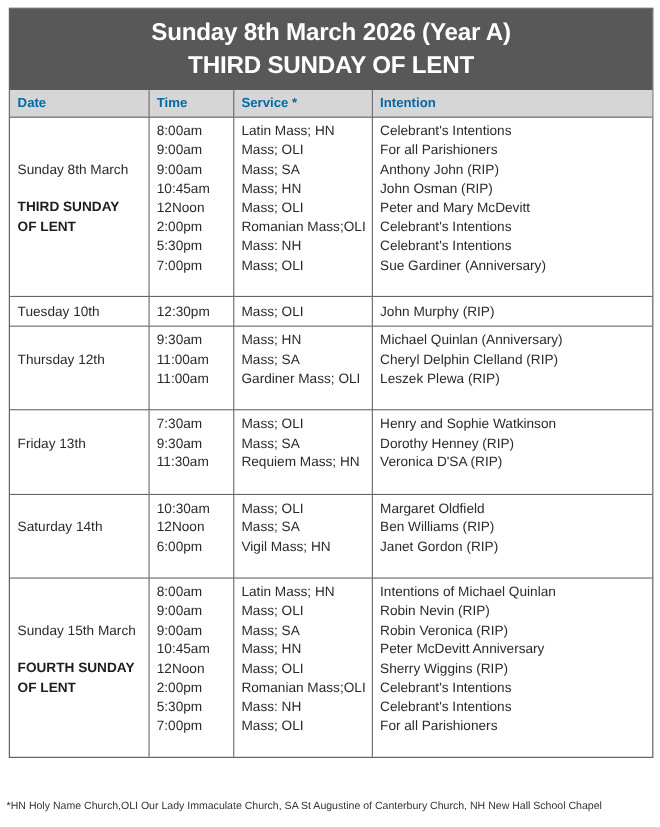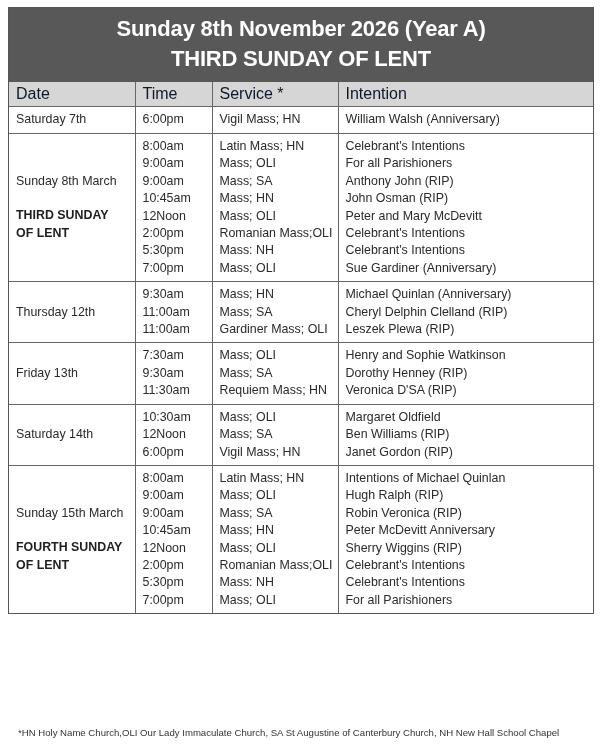--- a/index.html
+++ b/index.html
@@ -21,73 +21,58 @@
     table { border-collapse: collapse; width: 100%; table-layout: fixed; }
     th, td {
       border: 1px solid #666; text-align: left; vertical-align: middle;
       font-size: 12.4px; line-height: 17.4px; padding: 0 7px;
     }
     tr:first-child th { border-top: none; }
     th:first-child, td:first-child { border-left: none; }
     th:last-child, td:last-child { border-right: none; }
     tr:last-child td { border-bottom: none; }
     th {
-      background: #d6d6d6; font-weight: normal; height: 24px; color: #0f172a;
-      font-size: 16px;
-    }
-    td.multi { padding-top: 4px; padding-bottom: 4px; }
+      background: #d6d6d6; font-weight: bold; height: 24px; color: #0369a1;
+      font-size: 12px;
+    }
+    td.multi { padding-top: 4px; padding-bottom: 19px; }
     td.single { height: 26px; }
     .date-main { display: block; }
     .date-sub { display: block; font-weight: bold; margin-top: 17px; color: #1e1e1e; }
     .line { display: block; white-space: nowrap; }
     .footer {
       position: absolute; left: 6px; top: 727px; font-size: 9.6px; color: #333;
       white-space: nowrap;
-      margin-left: 12px;
     }
   </style>
 </head>
 <body>
 
 <div class="sheet">
   <div class="title-block">
-    <div class="title-line1">Sunday 8th November 2026 (Year A)</div>
+    <div class="title-line1">Sunday 8th March 2026 (Year A)</div>
     <div class="title-line2">THIRD SUNDAY OF LENT</div>
   </div>
   <table>
     <colgroup>
       <col style="width:126px">
       <col style="width:77px">
       <col style="width:126px">
       <col>
     </colgroup>
     <thead>
       <tr>
         <th>Date</th>
         <th>Time</th>
         <th>Service *</th>
         <th>Intention</th>
       </tr>
     </thead>
     <tbody id="schedule-body">
         <tr>
-          <td class="single">
-            <span class="date-main">Saturday 7th</span>
-          </td>
-          <td class="single">
-            <span class="line">6:00pm</span>
-          </td>
-          <td class="single">
-            <span class="line">Vigil Mass; HN</span>
-          </td>
-          <td class="single">
-            <span class="line">William Walsh (Anniversary)</span>
-          </td>
-        </tr>
-        <tr>
           <td class="multi">
             <span class="date-main">Sunday 8th March</span>
             <span class="date-sub">THIRD SUNDAY OF LENT</span>
           </td>
           <td class="multi">
             <span class="line">8:00am</span>
             <span class="line">9:00am</span>
             <span class="line">9:00am</span>
             <span class="line">10:45am</span>
             <span class="line">12Noon</span>
@@ -110,20 +95,34 @@
             <span class="line">For all Parishioners</span>
             <span class="line">Anthony John (RIP)</span>
             <span class="line">John Osman (RIP)</span>
             <span class="line">Peter and Mary McDevitt</span>
             <span class="line">Celebrant's Intentions</span>
             <span class="line">Celebrant's Intentions</span>
             <span class="line">Sue Gardiner (Anniversary)</span>
           </td>
         </tr>
         <tr>
+          <td class="single">
+            <span class="date-main">Tuesday 10th</span>
+          </td>
+          <td class="single">
+            <span class="line">12:30pm</span>
+          </td>
+          <td class="single">
+            <span class="line">Mass; OLI</span>
+          </td>
+          <td class="single">
+            <span class="line">John Murphy (RIP)</span>
+          </td>
+        </tr>
+        <tr>
           <td class="multi">
             <span class="date-main">Thursday 12th</span>
           </td>
           <td class="multi">
             <span class="line">9:30am</span>
             <span class="line">11:00am</span>
             <span class="line">11:00am</span>
           </td>
           <td class="multi">
             <span class="line">Mass; HN</span>
@@ -196,21 +195,21 @@
             <span class="line">Mass; OLI</span>
             <span class="line">Mass; SA</span>
             <span class="line">Mass; HN</span>
             <span class="line">Mass; OLI</span>
             <span class="line">Romanian Mass;OLI</span>
             <span class="line">Mass: NH</span>
             <span class="line">Mass; OLI</span>
           </td>
           <td class="multi">
             <span class="line">Intentions of Michael Quinlan</span>
-            <span class="line">Hugh Ralph (RIP)</span>
+            <span class="line">Robin Nevin (RIP)</span>
             <span class="line">Robin Veronica (RIP)</span>
             <span class="line">Peter McDevitt Anniversary</span>
             <span class="line">Sherry Wiggins (RIP)</span>
             <span class="line">Celebrant's Intentions</span>
             <span class="line">Celebrant's Intentions</span>
             <span class="line">For all Parishioners</span>
           </td>
         </tr>
       </tbody>
   </table>

